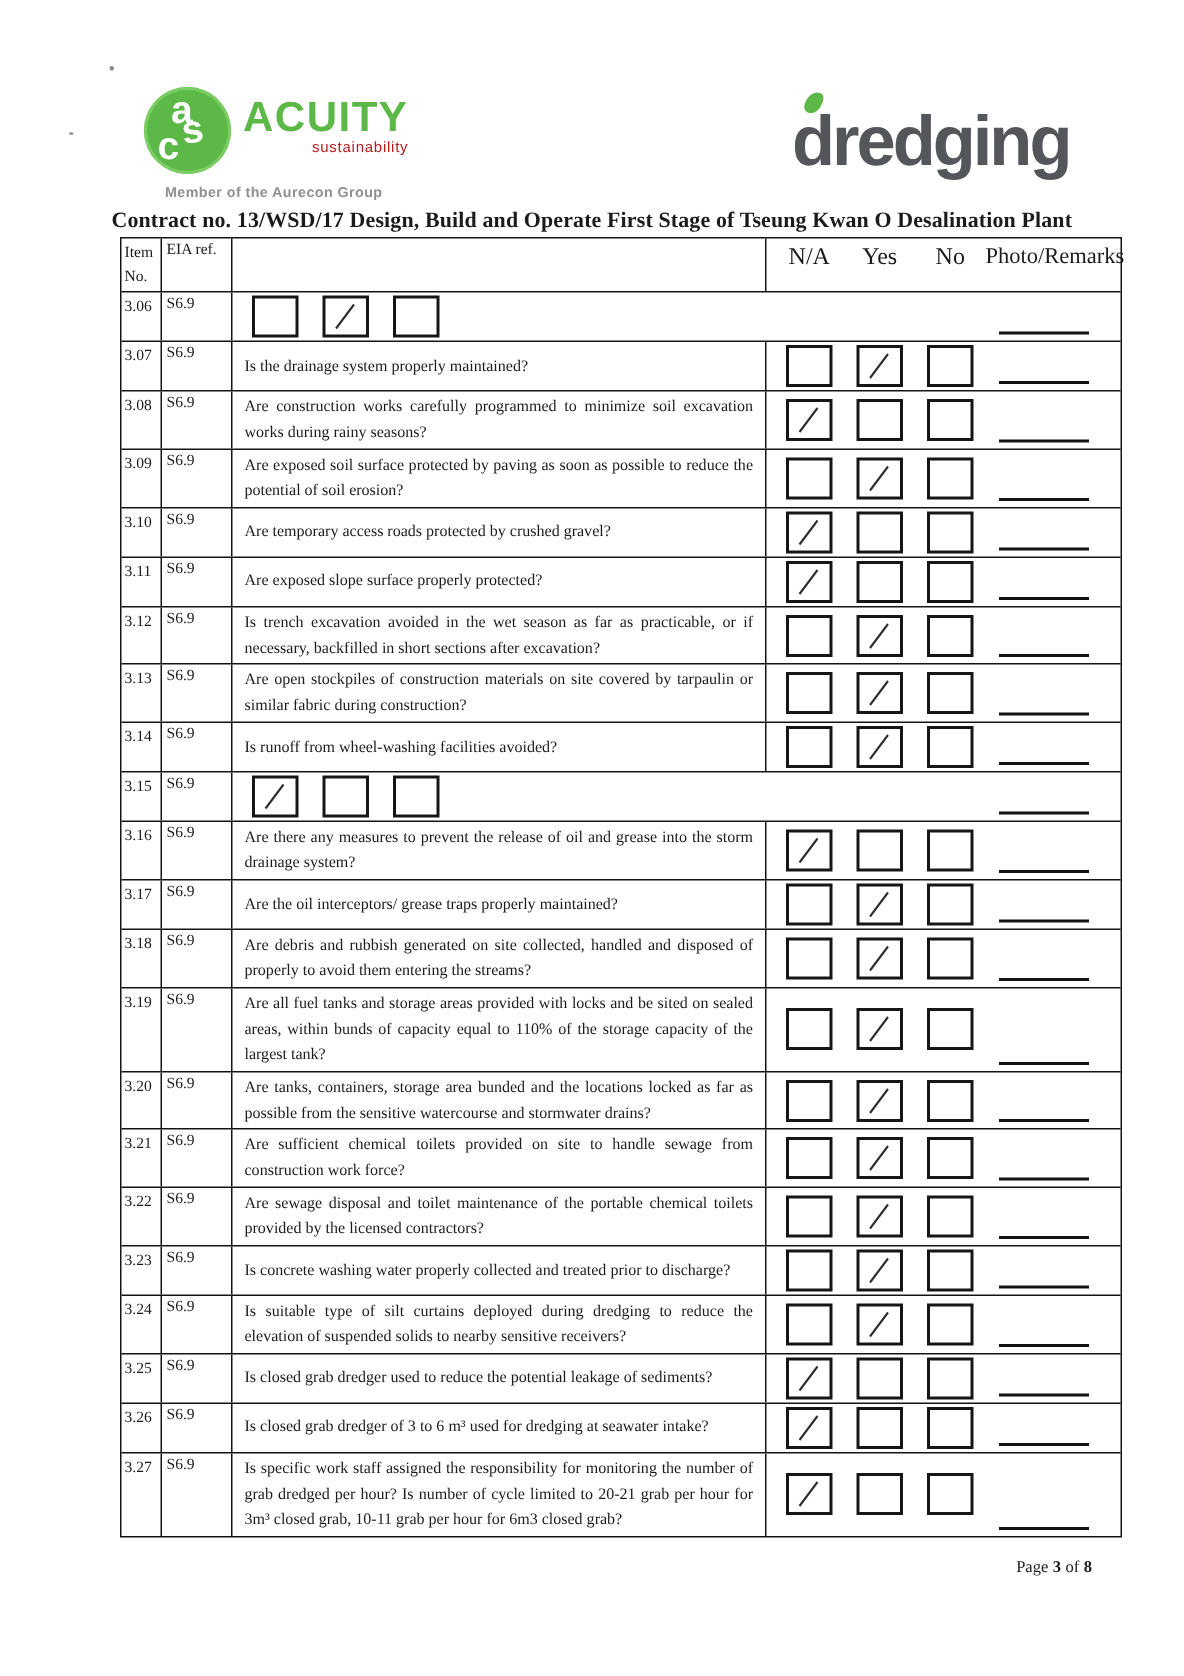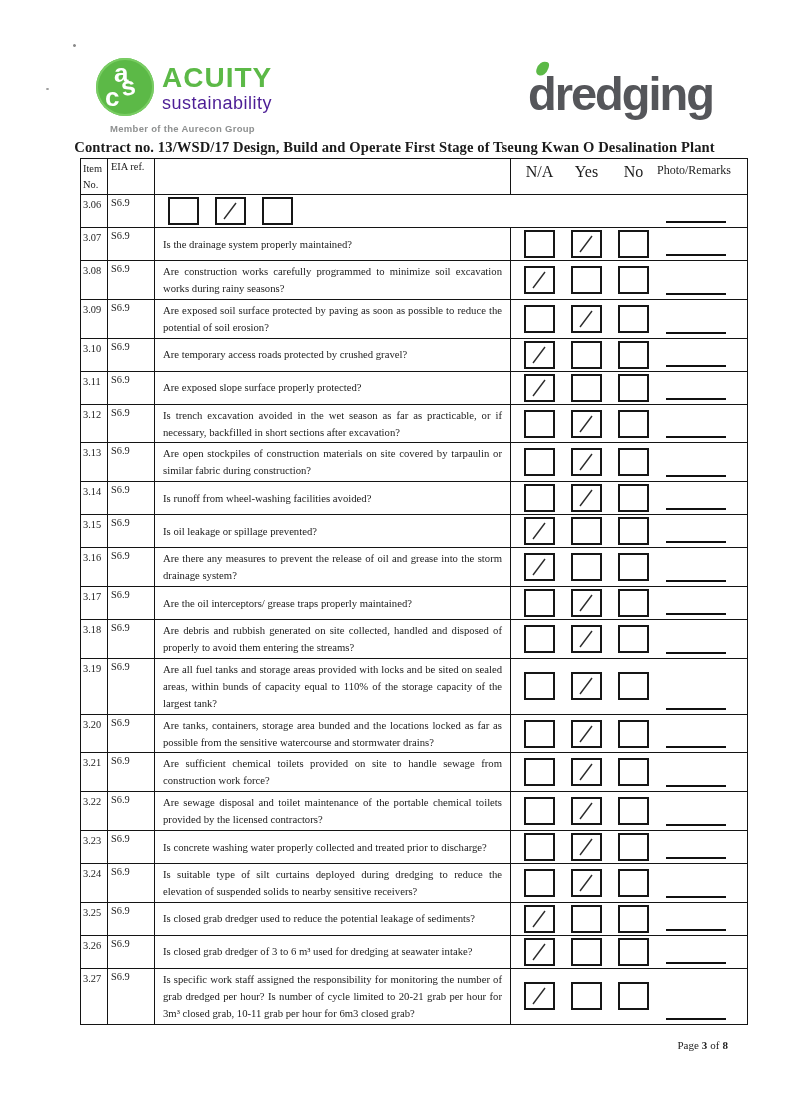--- a/index.html
+++ b/index.html
@@ -21,21 +21,21 @@
     position:relative;flex:0 0 auto;
     box-shadow:inset 0 0 0 2px #79cd63;
     font-family:"Liberation Sans", sans-serif;font-weight:bold;color:#ffffff;
   }
   .acuity-circle span{position:absolute;font-size:26px;line-height:1;}
   .acuity-circle .la{top:2px;left:18px;}
   .acuity-circle .ls{top:15px;left:25px;transform:rotate(-8deg);}
   .acuity-circle .lc{top:26px;left:9px;}
   .acuity-words{margin-left:8px;padding-top:6px;font-family:"Liberation Sans", sans-serif;}
   .acuity-name{color:var(--green,#5cb947);font-weight:bold;font-size:28px;line-height:1;letter-spacing:1px;}
-  .acuity-sub{color:#4c1d95;font-size:18px;letter-spacing:.5px;margin-top:1px;}
+  .acuity-sub{color:#b91c1c;font-size:10px;letter-spacing:.5px;text-align:right;margin-top:1px;}
   .acuity-tagline{
     font-family:"Liberation Sans", sans-serif;color:#8e9090;font-weight:bold;
     font-size:9.5px;letter-spacing:.3px;margin-top:7px;margin-left:14px;
   }
   .aurecon{position:absolute;right:76px;top:70px;font-family:"Liberation Sans", sans-serif;}
   .aurecon-text{
     font-weight:bold;font-size:47px;line-height:1;color:var(--gray,#55565a);
     letter-spacing:-2px;position:relative;display:inline-block;
   }
   .aurecon-leaf{
@@ -62,21 +62,21 @@
   .col-item{width:23px;flex:0 0 auto;border-right:1.3px solid #141414;
     font-size:10.4px;line-height:1.5;padding:2px 1px 0 2px;box-sizing:content-box;}
   .col-eia{width:43px;flex:0 0 auto;border-right:1.3px solid #141414;
     font-size:10.4px;padding:2px 0 0 3px;}
   .col-q{width:356px;flex:0 0 auto;border-right:1.3px solid #141414;
     font-size:10.7px;padding:2px 8px;display:flex;align-items:center;box-sizing:border-box;}
   .col-q .qtext{line-height:1.58;text-align:justify;width:100%;}
   .col-checks{flex:1;display:flex;position:relative;padding-left:5px;}
   .thead .col-checks{padding-top:4px;}
   .cbcol{width:47px;flex:0 0 auto;text-align:center;font-size:16px;}
-  .remcol{flex:1;text-align:left;font-size:12px;}
+  .remcol{flex:1;text-align:center;font-size:15px;}
   .cbwrap{width:47px;flex:0 0 auto;display:flex;align-items:center;justify-content:center;}
   .checkbox{width:27px;height:24px;border:2.7px solid #161616;background:#fff;position:relative;}
   .checkbox svg{position:absolute;left:0;top:0;width:100%;height:100%;display:none;}
   .checkbox.checked svg{display:block;}
   .remark-line{position:absolute;right:21px;bottom:4px;width:60px;border-bottom:2px solid #111;}
 
   
   .footer{position:absolute;top:1039px;right:58px;font-size:11px;}
   .footer span{margin-right:3px;}
   .footer b{margin-right:3px;}
@@ -369,23 +369,20 @@
             
           </div>
         </div>
         <div class="remark-line"></div>
       </div>
     </div>
 
     <div class="trow">
       <div class="col-item">3.15</div>
       <div class="col-eia">S6.9</div>
-      <div class="col-q">
-            <span class="qtext">Is oil leakage or spillage prevented?</span>
-          </div>
       <div class="col-checks">
         <div class="cbwrap">
           <div class="checkbox checked">
             <svg viewBox="0 0 27 24">
                   <path d="M7 20 L19 4" stroke="#2c2c2c" stroke-width="1.4" fill="none"></path>
                 </svg>
           </div>
         </div>
         <div class="cbwrap">
           <div class="checkbox">

